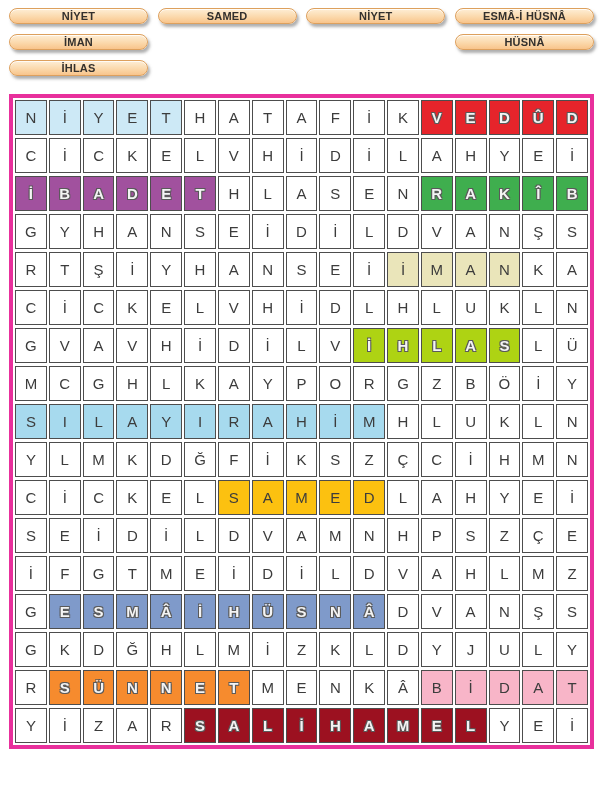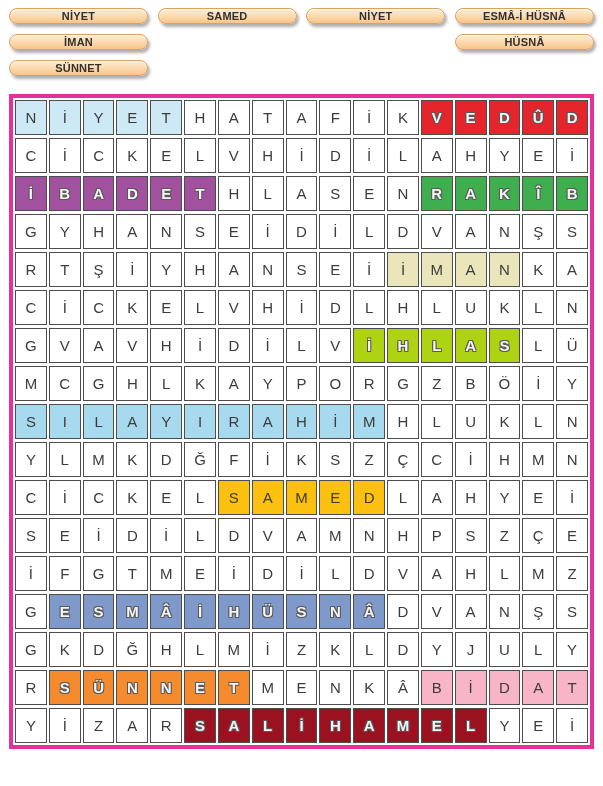--- a/index.html
+++ b/index.html
@@ -58,21 +58,21 @@
         <button class="word-btn">NİYET</button>
         <button class="word-btn">SAMED</button>
         <button class="word-btn">NİYET</button>
         <button class="word-btn">ESMÂ-İ HÜSNÂ</button>
       </div>
       <div class="word-row">
         <button class="word-btn">İMAN</button>
         <button class="word-btn">HÜSNÂ</button>
       </div>
       <div class="word-row">
-        <button class="word-btn">SÜNNET</button>
+        <button class="word-btn">İHLAS</button>
       </div>
     </div>
   <div class="grid-frame">
       <div class="cell" style="background: rgb(205, 233, 246);">N</div>
       <div class="cell" style="background: rgb(205, 233, 246);">İ</div>
       <div class="cell" style="background: rgb(205, 233, 246);">Y</div>
       <div class="cell" style="background: rgb(205, 233, 246);">E</div>
       <div class="cell" style="background: rgb(205, 233, 246);">T</div>
       <div class="cell">H</div>
       <div class="cell">A</div>

